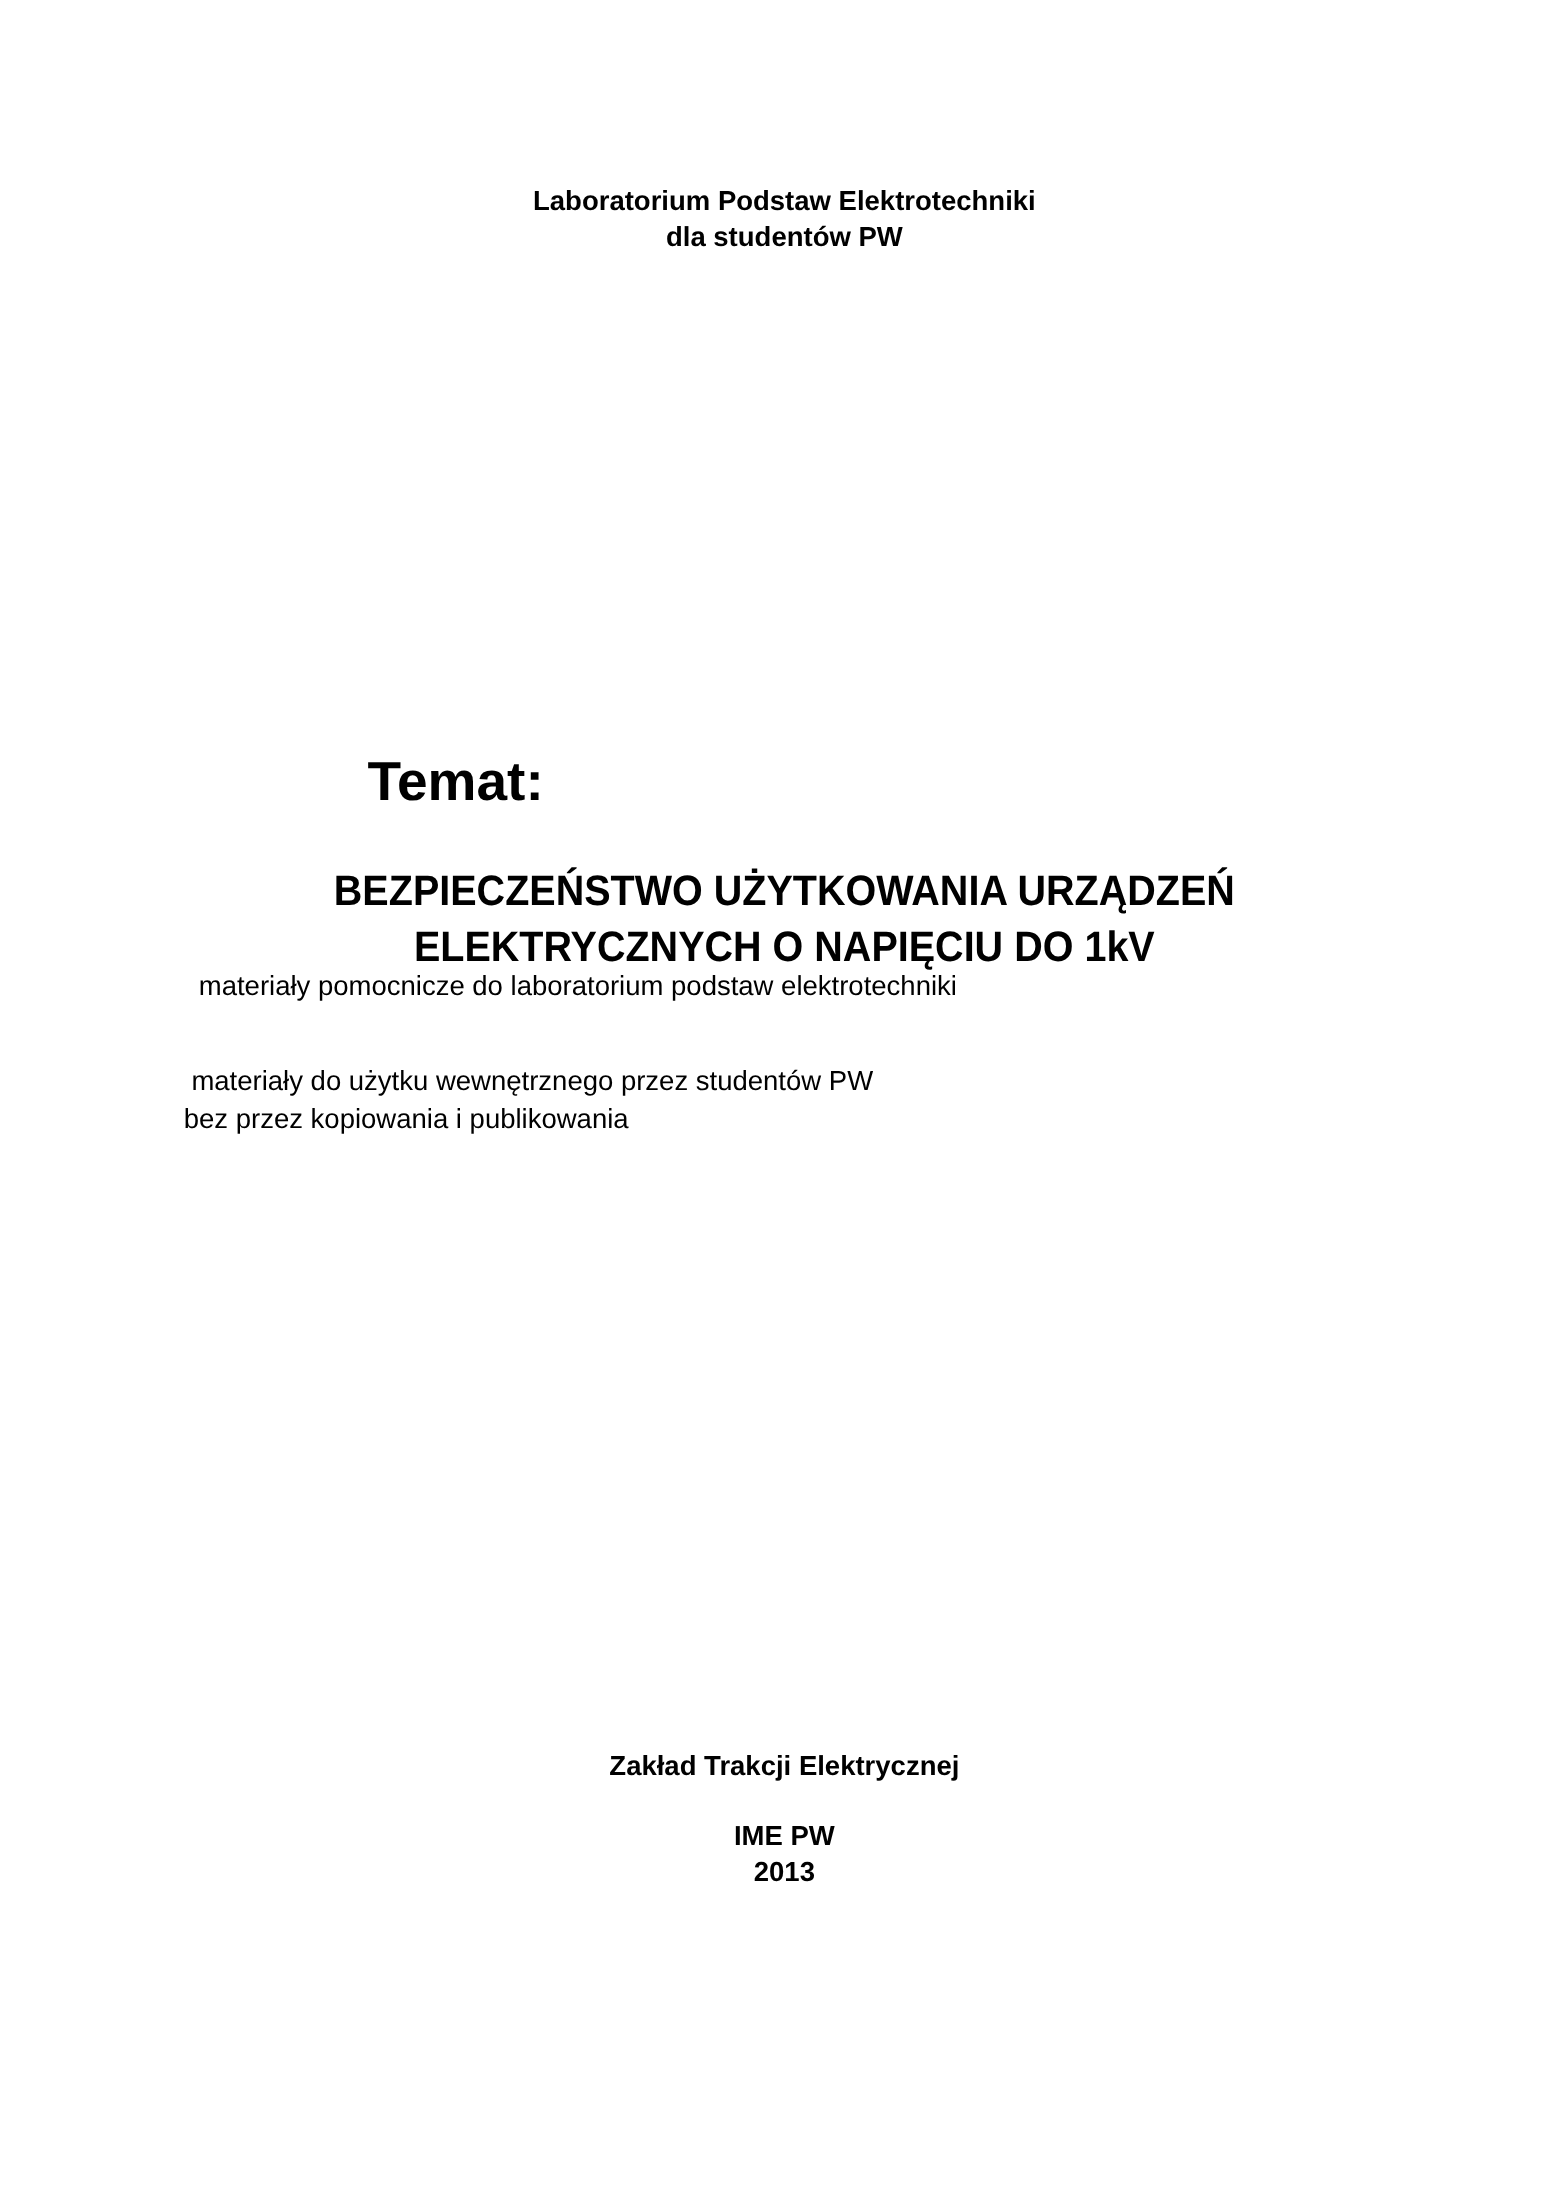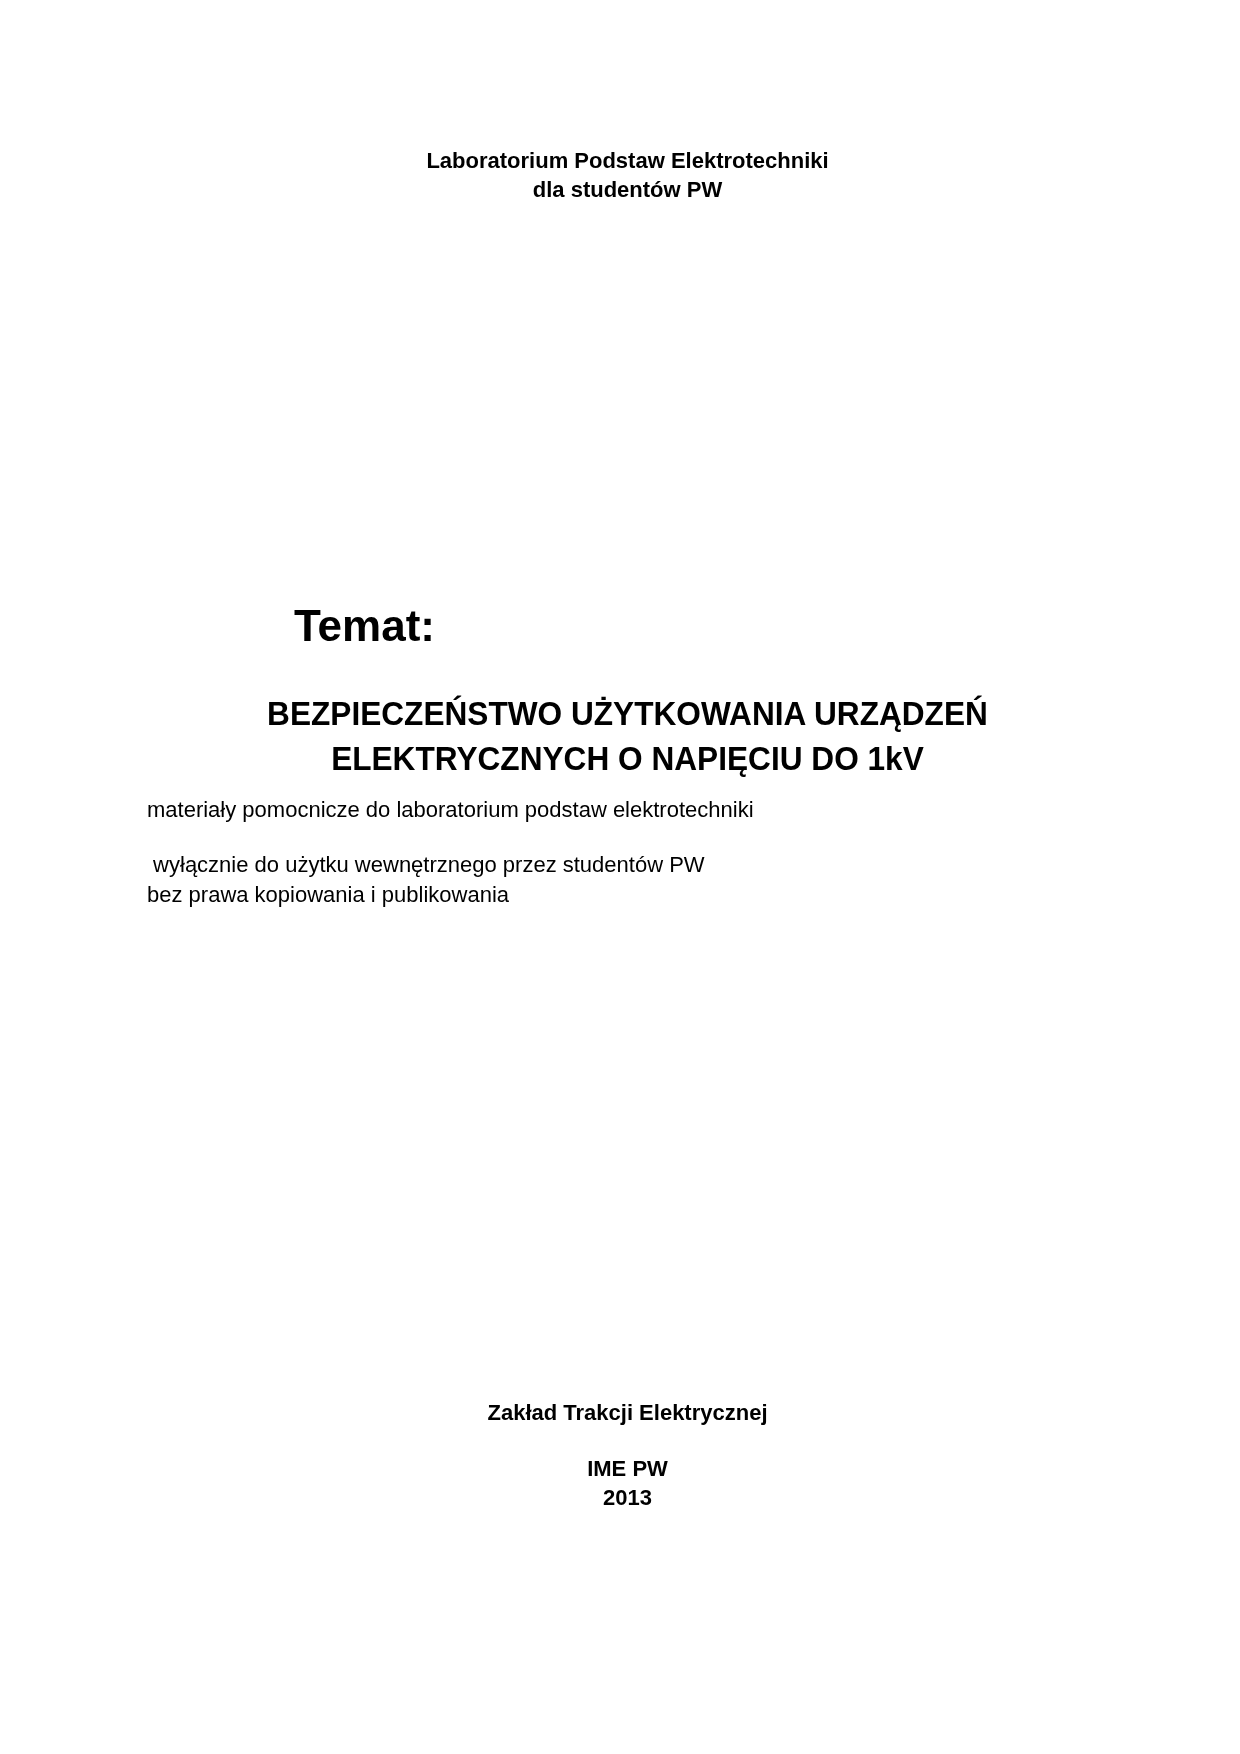--- a/index.html
+++ b/index.html
@@ -16,20 +16,20 @@
 
 <div>
   <div class="abs header" style="top:147px;">Laboratorium Podstaw Elektrotechniki</div>
   <div class="abs header" style="top:176px;">dla studentów PW</div>
 
   <div class="abs temat">Temat:</div>
 
   <div class="abs title" style="top:690px;">BEZPIECZEŃSTWO UŻYTKOWANIA URZĄDZEŃ</div>
   <div class="abs title" style="top:735px;">ELEKTRYCZNYCH O NAPIĘCIU DO 1kV</div>
 
-  <div class="abs desc" style="top:795px;">materiały pomocnicze do laboratorium podstaw elektrotechniki</div>
-  <div class="abs desc" style="top:850px; white-space: pre;"> wyłącznie do użytku wewnętrznego przez studentów PW</div>
-  <div class="abs desc" style="top:880px;">bez prawa kopiowania i publikowania</div>
+  <div class="abs desc" style="top:774px;margin-left:12px;">materiały pomocnicze do laboratorium podstaw elektrotechniki</div>
+  <div class="abs desc" style="top:850px; white-space: pre;"> materiały do użytku wewnętrznego przez studentów PW</div>
+  <div class="abs desc" style="top:880px;">bez przez kopiowania i publikowania</div>
 
   <div class="abs footer" style="top:1399px;">Zakład Trakcji Elektrycznej</div>
   <div class="abs footer" style="top:1455px;">IME PW</div>
   <div class="abs footer" style="top:1484px;">2013</div>
 </div>
 
 </body></html>

